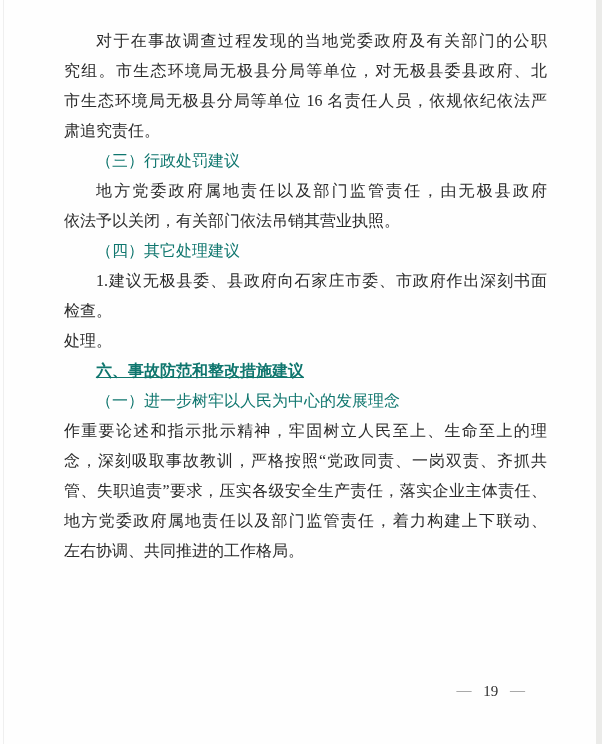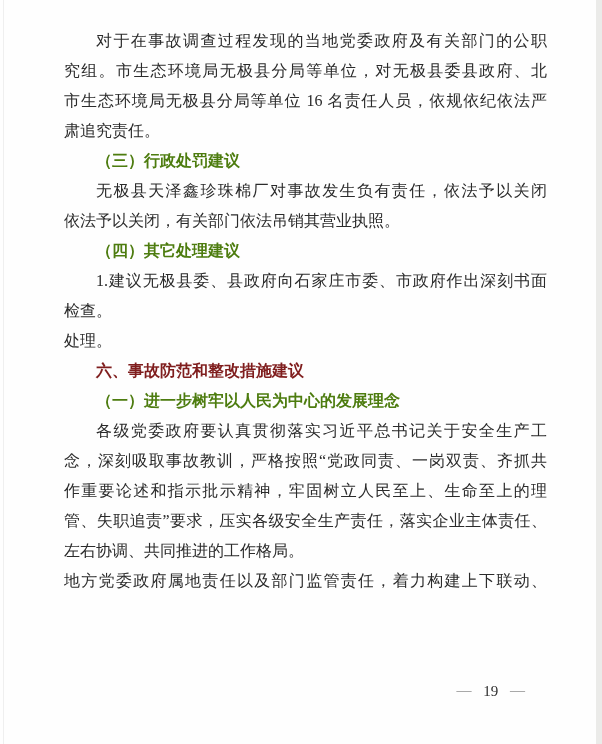--- a/index.html
+++ b/index.html
@@ -56,32 +56,33 @@
   .line.indent {
     text-indent: 2em;
   }
   .line.last {
     text-align-last: left;
   }
   .heading-kai {
     line-height: 30px;
     height: 30px;
     text-indent: 2em;
-    font-weight: bold;
-    color: #4d7c0f;
+    font-weight: normal;
+    color: #0f766e;
     font-family: "Liberation Serif", "DejaVu Serif", serif;
   }
   .heading-hei {
     line-height: 30px;
     height: 30px;
     text-indent: 2em;
     font-weight: bold;
-    color: #7f1d1d;
+    color: #0f766e;
     font-family: "Liberation Sans", "DejaVu Sans", sans-serif;
     font-size: 16px;
+    text-decoration: underline;
   }
   .footer {
     position: absolute;
     left: 64px;
     top: 682px;
     width: 483px;
     text-align: right;
     padding-right: 0;
     box-sizing: border-box;
   }
@@ -108,34 +109,33 @@
 <div class="page">
   <div class="edge-line-left"></div>
   <div class="edge-strip-right"></div>
 
   <div class="doc-body">
       <div class="line indent">对于在事故调查过程发现的当地党委政府及有关部门的公职</div>
       <div class="line">究组。市生态环境局无极县分局等单位，对无极县委县政府、北</div>
       <div class="line">市生态环境局无极县分局等单位 16 名责任人员，依规依纪依法严</div>
       <div class="line last">肃追究责任。</div>
       <div class="heading-kai">（三）行政处罚建议</div>
-      <div class="line indent">无极县天泽鑫珍珠棉厂对事故发生负有责任，依法予以关闭</div>
+      <div class="line indent">地方党委政府属地责任以及部门监管责任，由无极县政府</div>
       <div class="line last">依法予以关闭，有关部门依法吊销其营业执照。</div>
       <div class="heading-kai">（四）其它处理建议</div>
       <div class="line indent">1.建议无极县委、县政府向石家庄市委、市政府作出深刻书面</div>
       <div class="line last">检查。</div>
       <div class="line last">处理。</div>
       <div class="heading-hei">六、事故防范和整改措施建议</div>
       <div class="heading-kai">（一）进一步树牢以人民为中心的发展理念</div>
-      <div class="line indent">各级党委政府要认真贯彻落实习近平总书记关于安全生产工</div>
+      <div class="line">作重要论述和指示批示精神，牢固树立人民至上、生命至上的理</div>
       <div class="line">念，深刻吸取事故教训，严格按照“党政同责、一岗双责、齐抓共</div>
-      <div class="line">作重要论述和指示批示精神，牢固树立人民至上、生命至上的理</div>
       <div class="line">管、失职追责”要求，压实各级安全生产责任，落实企业主体责任、</div>
+      <div class="line">地方党委政府属地责任以及部门监管责任，着力构建上下联动、</div>
       <div class="line last">左右协调、共同推进的工作格局。</div>
-      <div class="line">地方党委政府属地责任以及部门监管责任，着力构建上下联动、</div>
     </div>
 
   <div class="footer">
     <span class="footer-inner">
       <span class="dash">—</span>
       <span class="pagenum">19</span>
       <span class="dash">—</span>
     </span>
   </div>
 </div>

